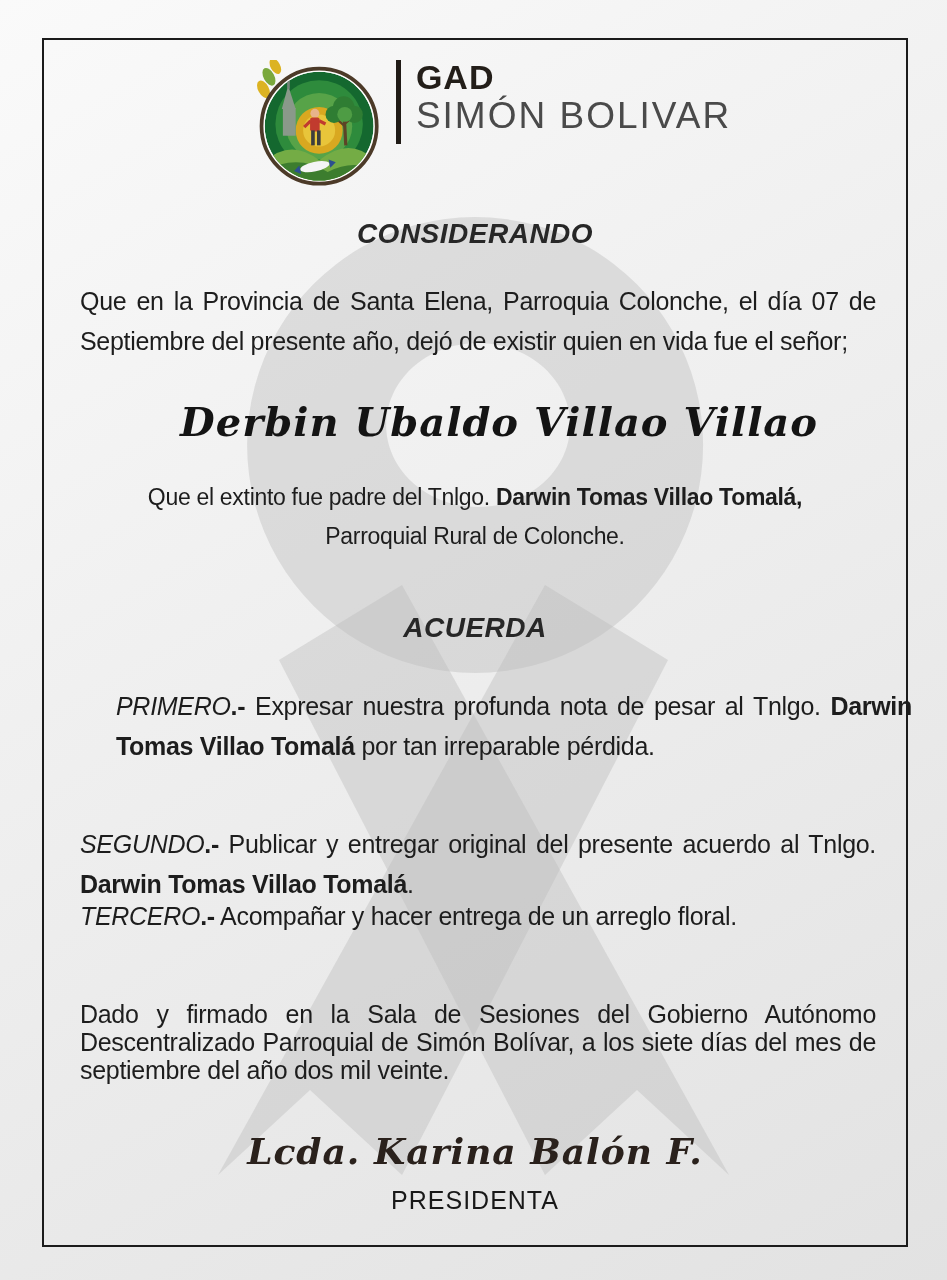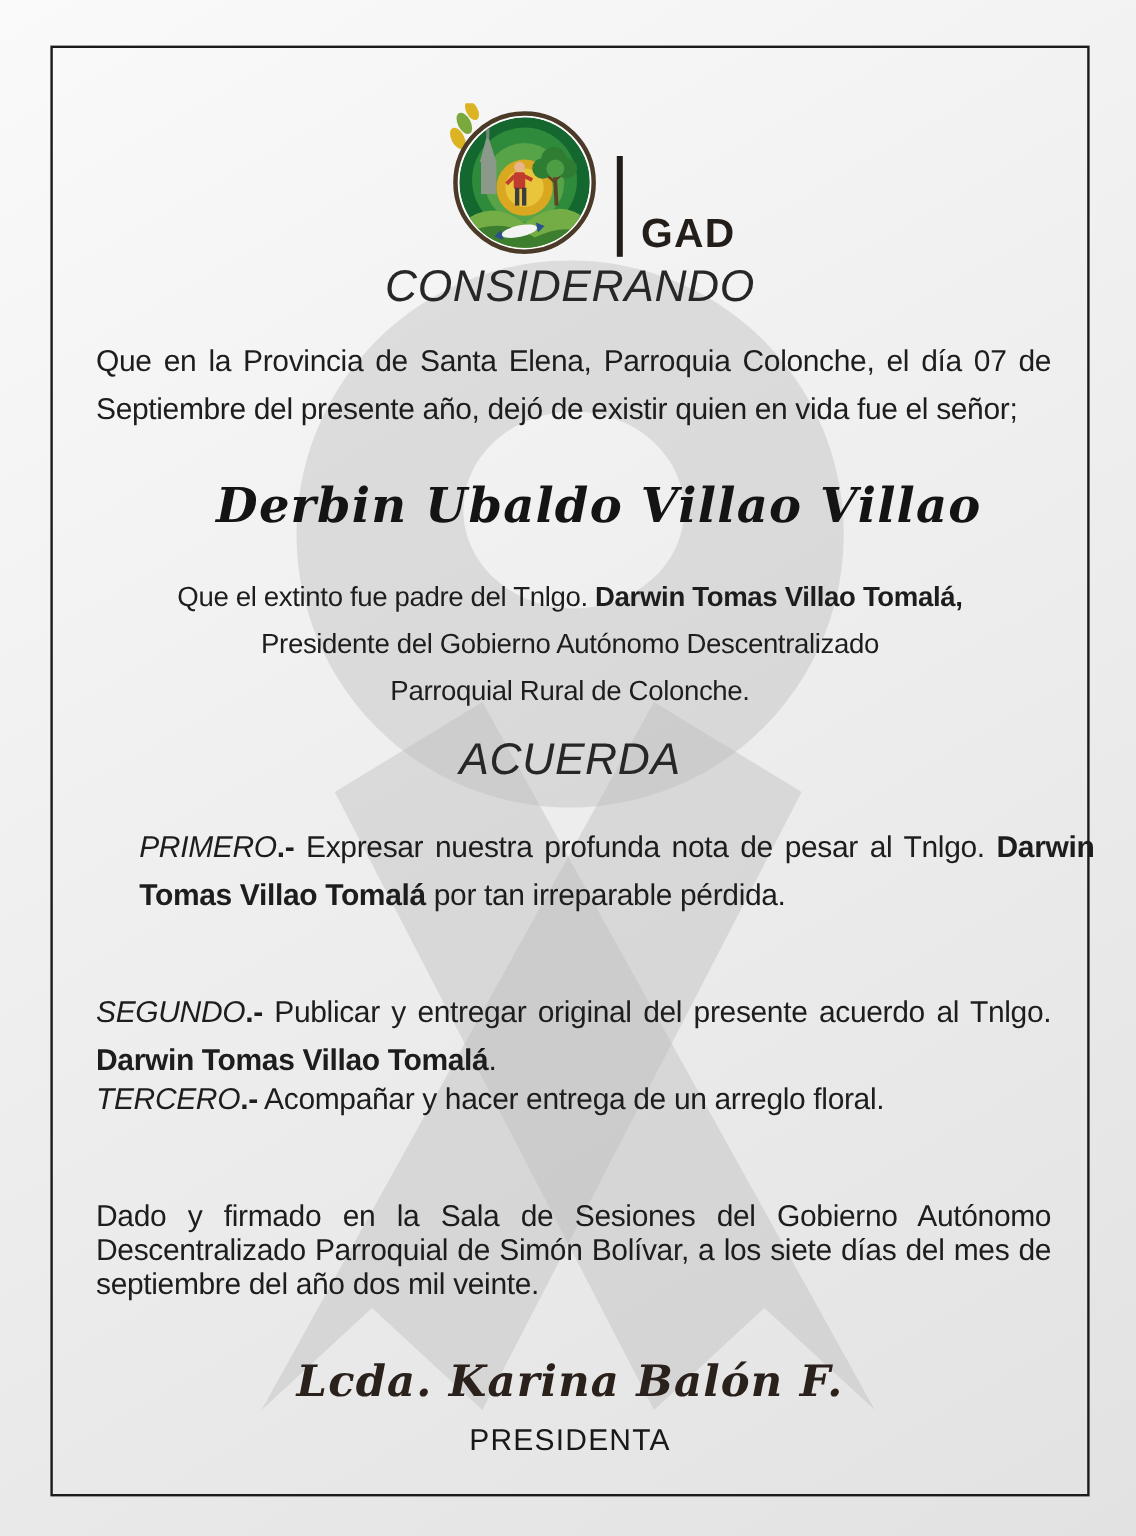--- a/index.html
+++ b/index.html
@@ -15,37 +15,37 @@
     position: absolute; left: 0; top: 0; width: 947px; height: 1280px; z-index: 0;
   }
   .frame {
     position: absolute; left: 42px; top: 38px; width: 866px; height: 1209px;
     border: 2px solid #1b1b1b; z-index: 1; pointer-events: none;
   }
   .block { position: absolute; z-index: 2; }
 
   
   .logo-row {
-    left: 0; right: 0; top: 84px; height: 130px;
-    display: flex; justify-content: center; align-items: flex-end; gap: 15px; padding-left: 37px;
+    left: 0; right: 0; top: 60px; height: 130px;
+    display: flex; justify-content: center; align-items: flex-start; gap: 15px; padding-left: 37px;
   }
   .emblem { width: 128px; height: 128px; }
   .logo-divider { width: 5px; height: 84px; background: #201b16; }
   .wordmark { display: flex; flex-direction: column; justify-content: center; }
   .wordmark-acronym {
     font-size: 34px; font-weight: bold; letter-spacing: 1px; color: #231e19; line-height: 1.05;
   }
   .wordmark-name {
     font-size: 37px; font-weight: normal; letter-spacing: 2px; color: #4a4a4a; line-height: 1.1;
   }
 
   
   .section-title {
     left: 42px; width: 866px; text-align: center;
-    font-size: 37px; font-weight: normal; font-style: italic; color: #272727;
+    font-size: 28px; font-weight: bold; font-style: italic; color: #272727;
     letter-spacing: 0.5px;
   }
   .title-considerando { top: 218px; }
   .title-acuerda { top: 612px; }
 
   
   .para {
     left: 80px; width: 796px;
     font-size: 25px; line-height: 40px; letter-spacing: -0.3px;
     text-align: justify; color: #1d1d1d;
@@ -149,32 +149,32 @@
       <g transform="rotate(-12 58 100)">
         <ellipse cx="58" cy="100" rx="14" ry="4.5" fill="#f4f4f4"></ellipse>
         <polygon points="44,96 38,100 44,104" fill="#2c4f8f"></polygon>
         <polygon points="72,96 78,100 72,104" fill="#2c4f8f"></polygon>
       </g>
     </g>
   </svg>
   <div class="logo-divider"></div>
   <div class="wordmark">
     <div class="wordmark-acronym">GAD</div>
+    <div class="wordmark-name">SIMÓN BOLIVAR</div>
   </div>
 </header>
 
 <h1 class="block section-title title-considerando">CONSIDERANDO</h1>
 
 <p class="block para para-consider">Que en la Provincia de Santa Elena, Parroquia Colonche, el día 07 de Septiembre del presente año, dejó de existir quien en vida fue el señor;</p>
 
 <div class="block deceased-name">Derbin Ubaldo Villao Villao</div>
 
 <div class="block centered-para para-relation">
   <div><span>Que el extinto fue padre del Tnlgo. </span><span class="b">Darwin Tomas Villao Tomalá,</span></div>
-  <div>Presidente del Gobierno Autónomo Descentralizado</div>
   <div>Parroquial Rural de Colonche.</div>
 </div>
 
 <h1 class="block section-title title-acuerda">ACUERDA</h1>
 
 <p class="block para para-primero"><span class="i">PRIMERO</span><span class="b">.-</span><span> Expresar nuestra profunda nota de pesar al Tnlgo. </span><span class="b">Darwin Tomas Villao Tomalá</span><span> por tan irreparable pérdida.</span></p>
 
 <p class="block para para-segundo"><span class="i">SEGUNDO</span><span class="b">.-</span><span> Publicar y entregar original del presente acuerdo al Tnlgo. </span><span class="b">Darwin Tomas Villao Tomalá</span><span>.</span></p>
 
 <p class="block para para-tercero"><span class="i">TERCERO</span><span class="b">.-</span><span> Acompañar y hacer entrega de un arreglo floral.</span></p>

